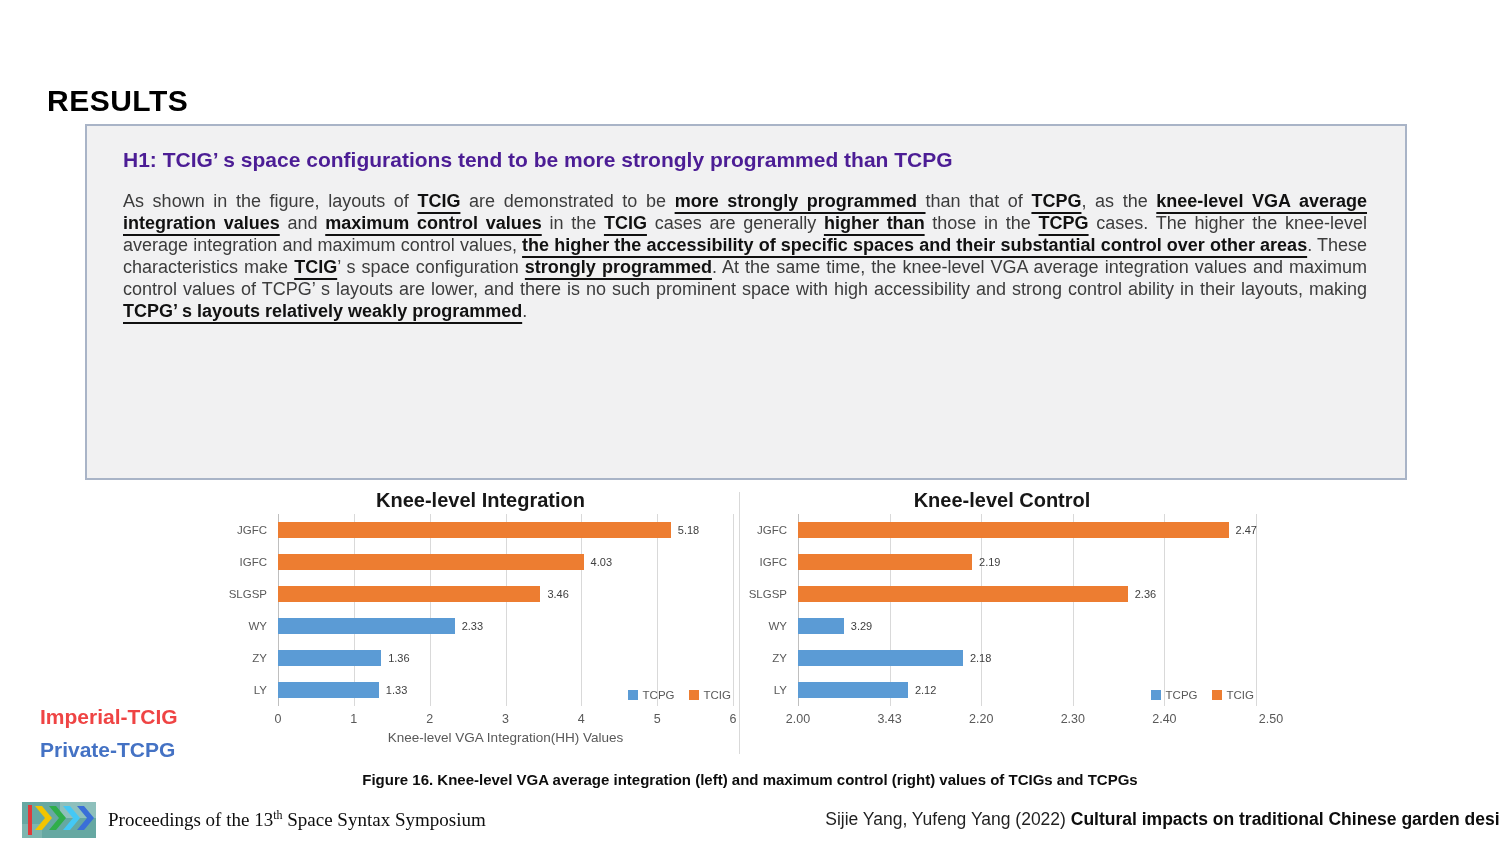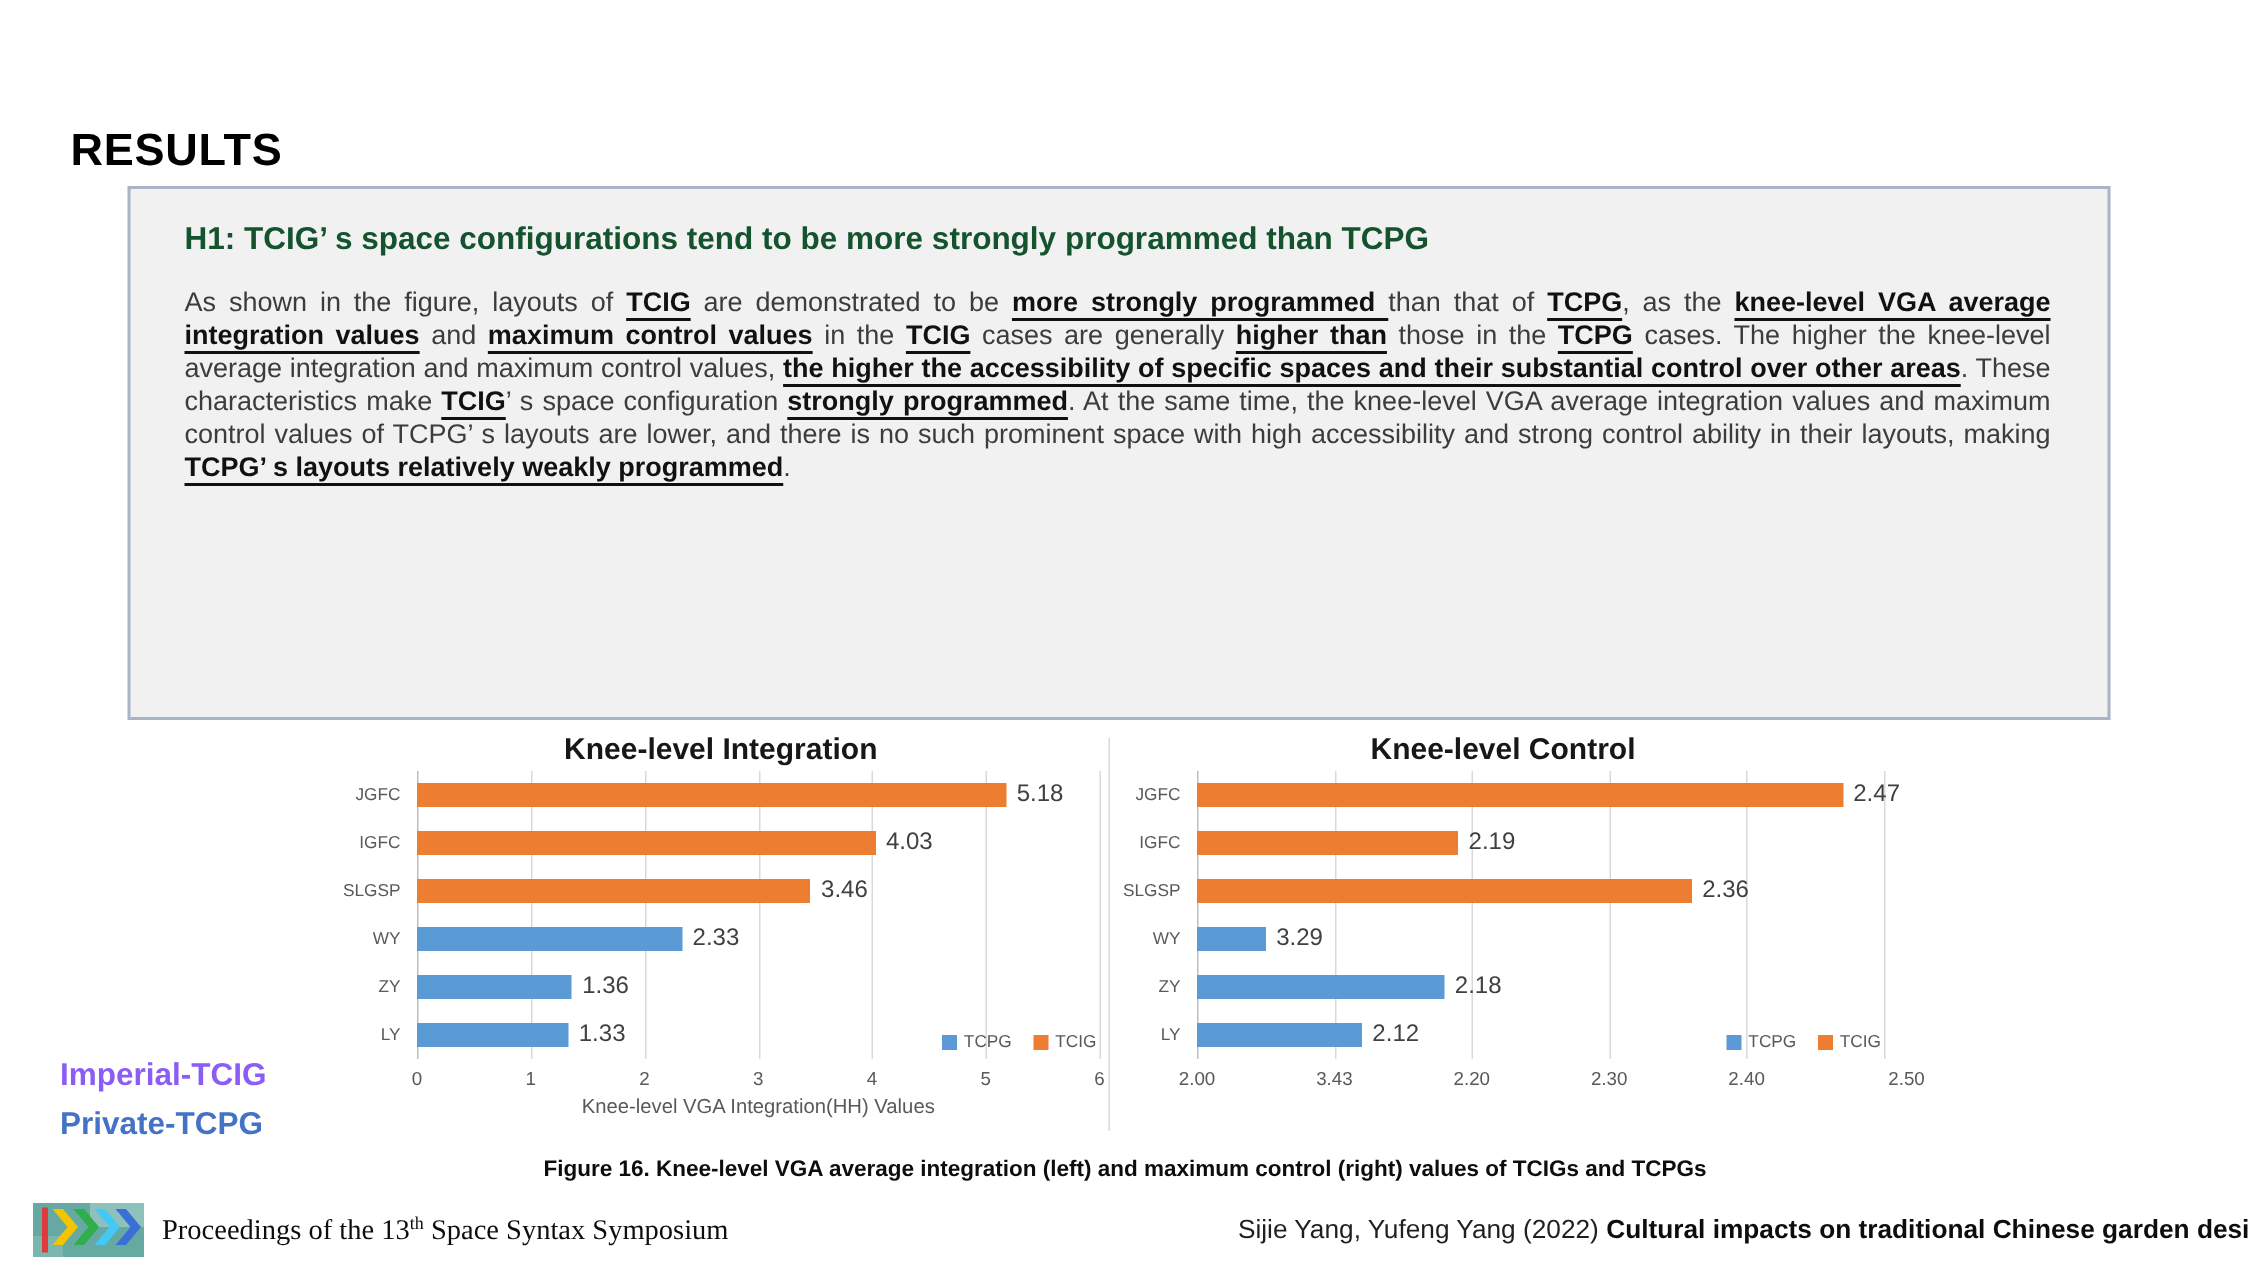--- a/index.html
+++ b/index.html
@@ -12,21 +12,21 @@
     position:absolute;left:47px;top:64px;font-size:30px;font-weight:bold;
     letter-spacing:.5px;color:#000;
   }
   
   #hypo-box{
     position:absolute;left:85px;top:124px;width:1322px;height:356px;
     box-sizing:border-box;background:#f1f1f2;border:2px solid #a9b4c7;
     padding:18px 38px 10px 36px;overflow:hidden;
   }
   #hypo-heading{
-    color:#14532d;font-size:21px;font-weight:bold;margin:4px 0 12px 0;
+    color:#4c1d95;font-size:21px;font-weight:bold;margin:4px 0 12px 0;
   }
   #paragraph{
     font-size:18px;line-height:22px;text-align:justify;color:#3c3c3c;
   }
   #paragraph .em{
     font-weight:bold;color:#111;
     text-decoration:underline;text-decoration-thickness:2px;text-underline-offset:5px;
   }
   
   .chart{position:absolute;top:486px;}
@@ -42,37 +42,37 @@
     height:32px;display:flex;align-items:center;justify-content:flex-end;
     padding-right:11px;font-size:11.5px;color:#595959;
   }
   .plot{flex:1;position:relative;}
   .gridline{position:absolute;top:0;bottom:0;width:1px;background:#D9D9D9;z-index:0;}
   .gridline.zero{background:#BFBFBF;}
   .bar-row{height:32px;position:relative;display:flex;align-items:center;z-index:1;}
   .bar{height:16px;}
   .bar-value{
     position:absolute;top:50%;transform:translateY(-50%);
-    font-size:16px;color:#404040;white-space:nowrap;text-align:right;
+    font-size:11px;color:#404040;white-space:nowrap;text-align:right;
   }
   .legend{
     position:absolute;right:2px;bottom:5px;display:flex;gap:14px;align-items:center;
     font-size:11.5px;color:#595959;z-index:2;background:transparent;
   }
   .legend-item{display:flex;align-items:center;gap:5px;}
   .swatch{width:10px;height:10px;display:inline-block;}
   .axis-ticks{position:relative;height:24px;margin-left:50px;font-size:12.5px;color:#595959;}
   .tick-label{position:absolute;top:6px;transform:translateX(-50%);white-space:nowrap;}
   .xlabel{margin-left:50px;text-align:center;font-size:13.5px;color:#595959;margin-top:0px;}
   #chart-divider{
     position:absolute;left:739px;top:492px;height:262px;width:1px;background:#D9D9D9;
   }
   
   #side-legend{position:absolute;left:40px;top:700px;font-size:21px;font-weight:bold;line-height:33px;}
-  #side-legend .imperial{color:#8b5cf6;}
+  #side-legend .imperial{color:#ef4444;}
   #side-legend .private{color:#4472C4;}
   
   #figure-caption{
     position:absolute;left:0;right:0;top:771px;text-align:center;
     font-weight:bold;font-size:15px;color:#0d0d0d;
   }
   
   #footer{position:absolute;left:0;top:796px;width:1478px;height:48px;padding-left:43px;}
   #footer-logo{position:absolute;left:22px;top:6px;}
   #proceedings{

